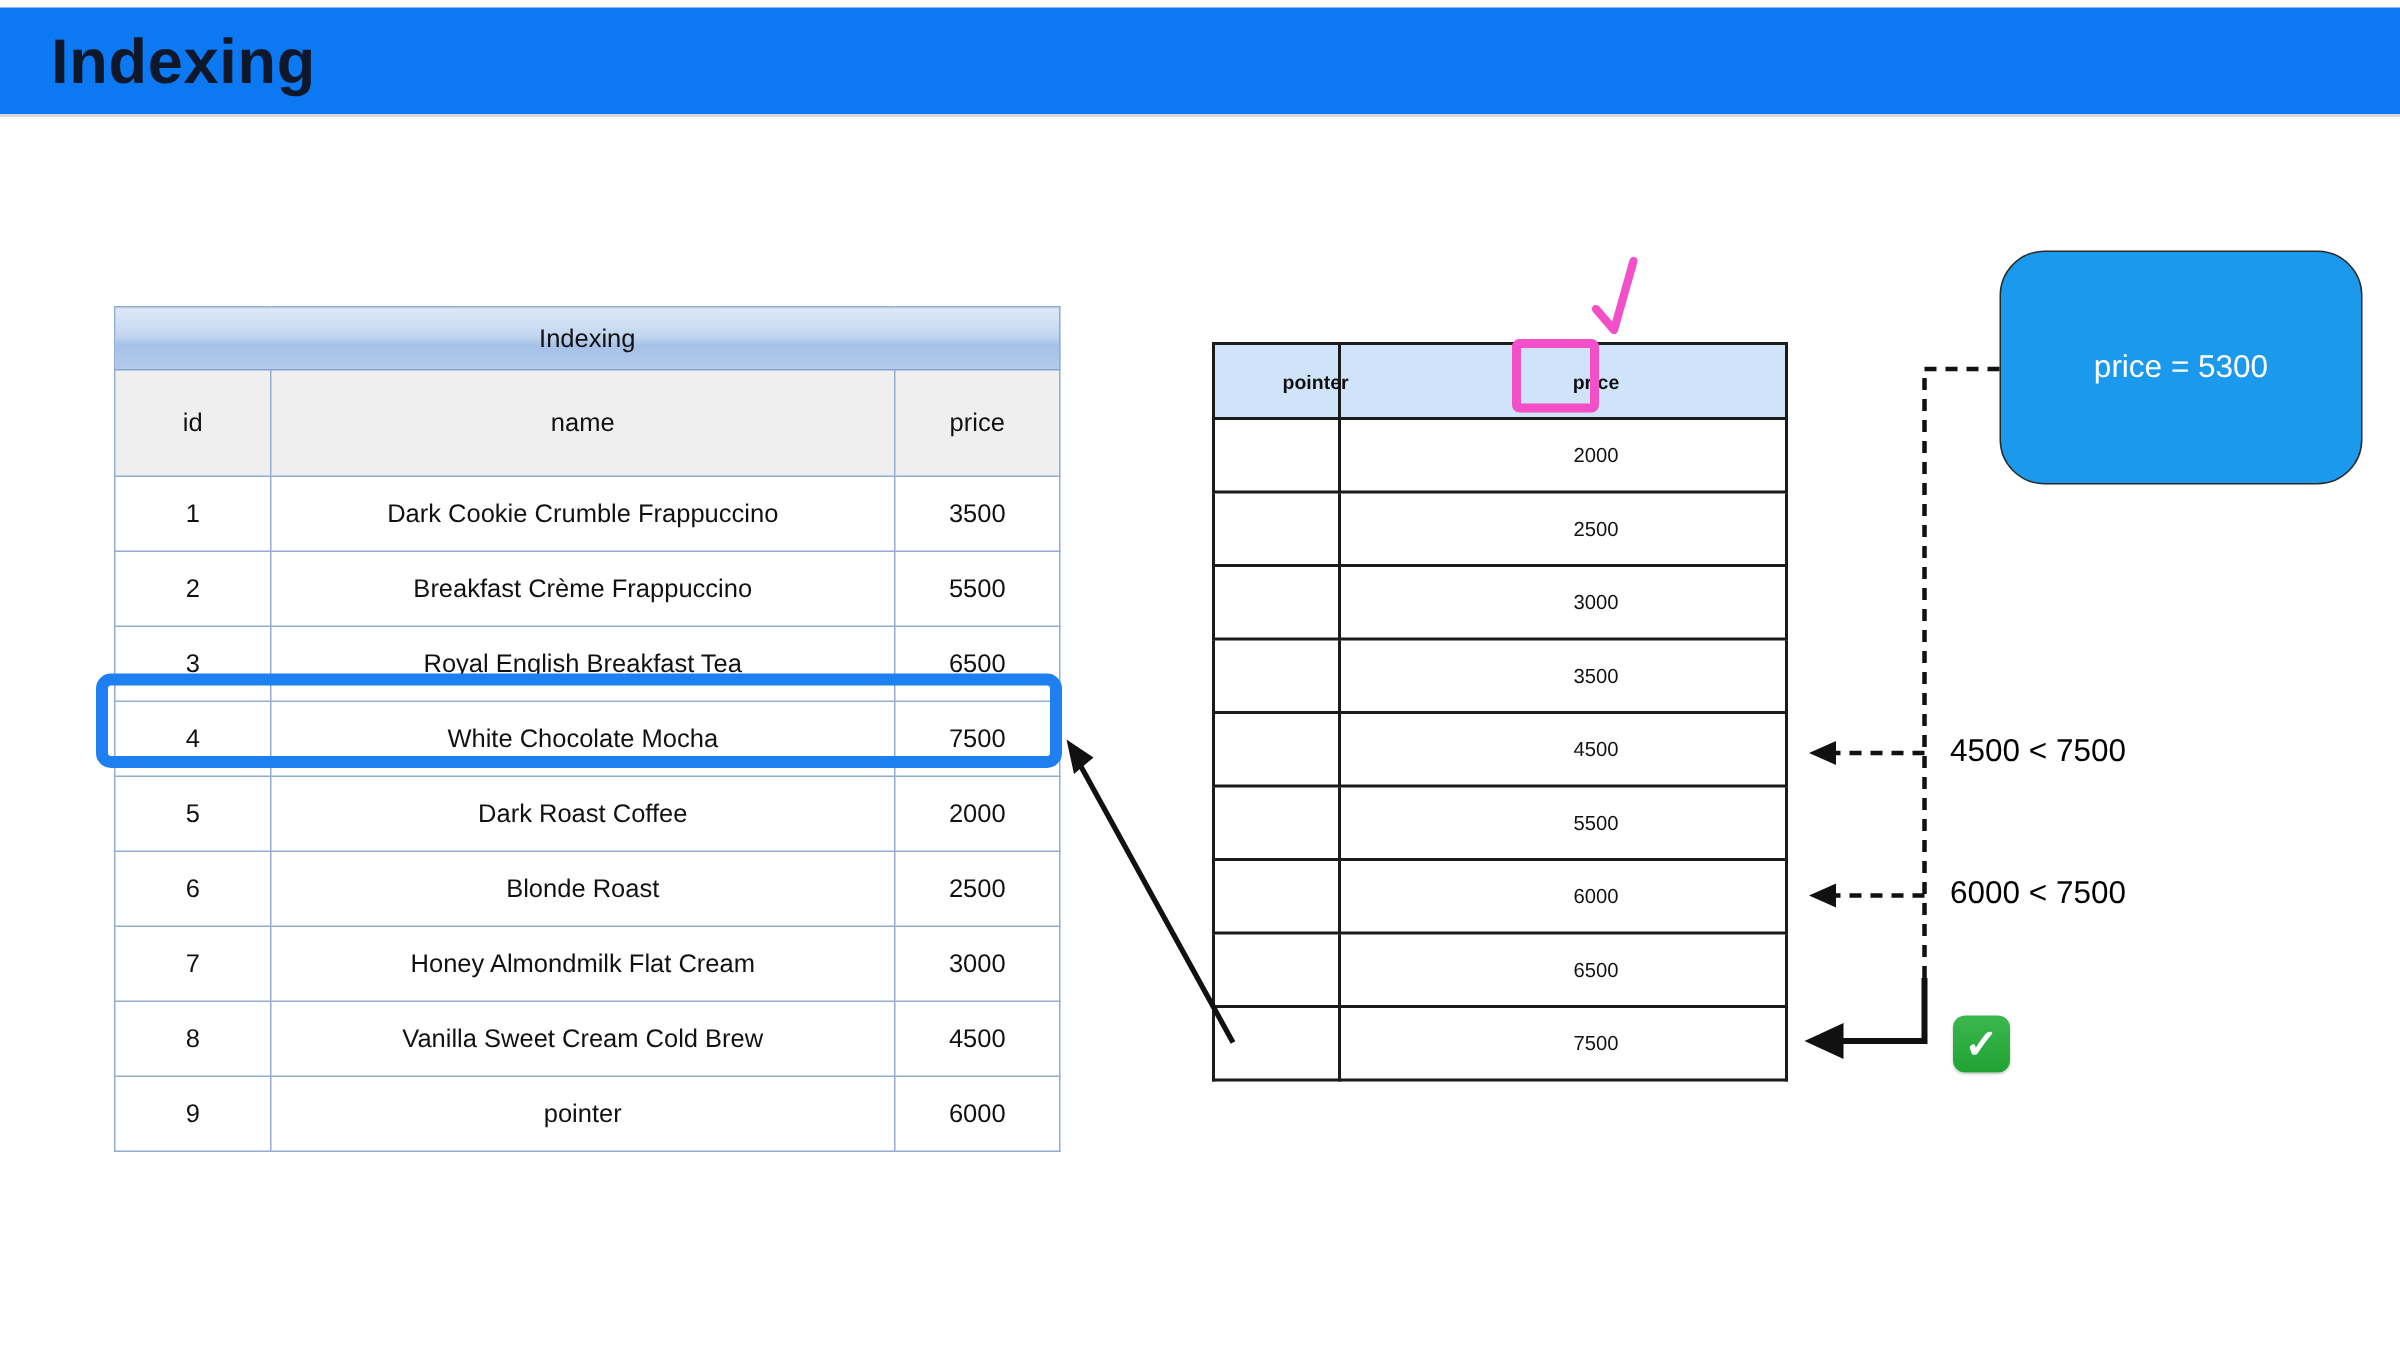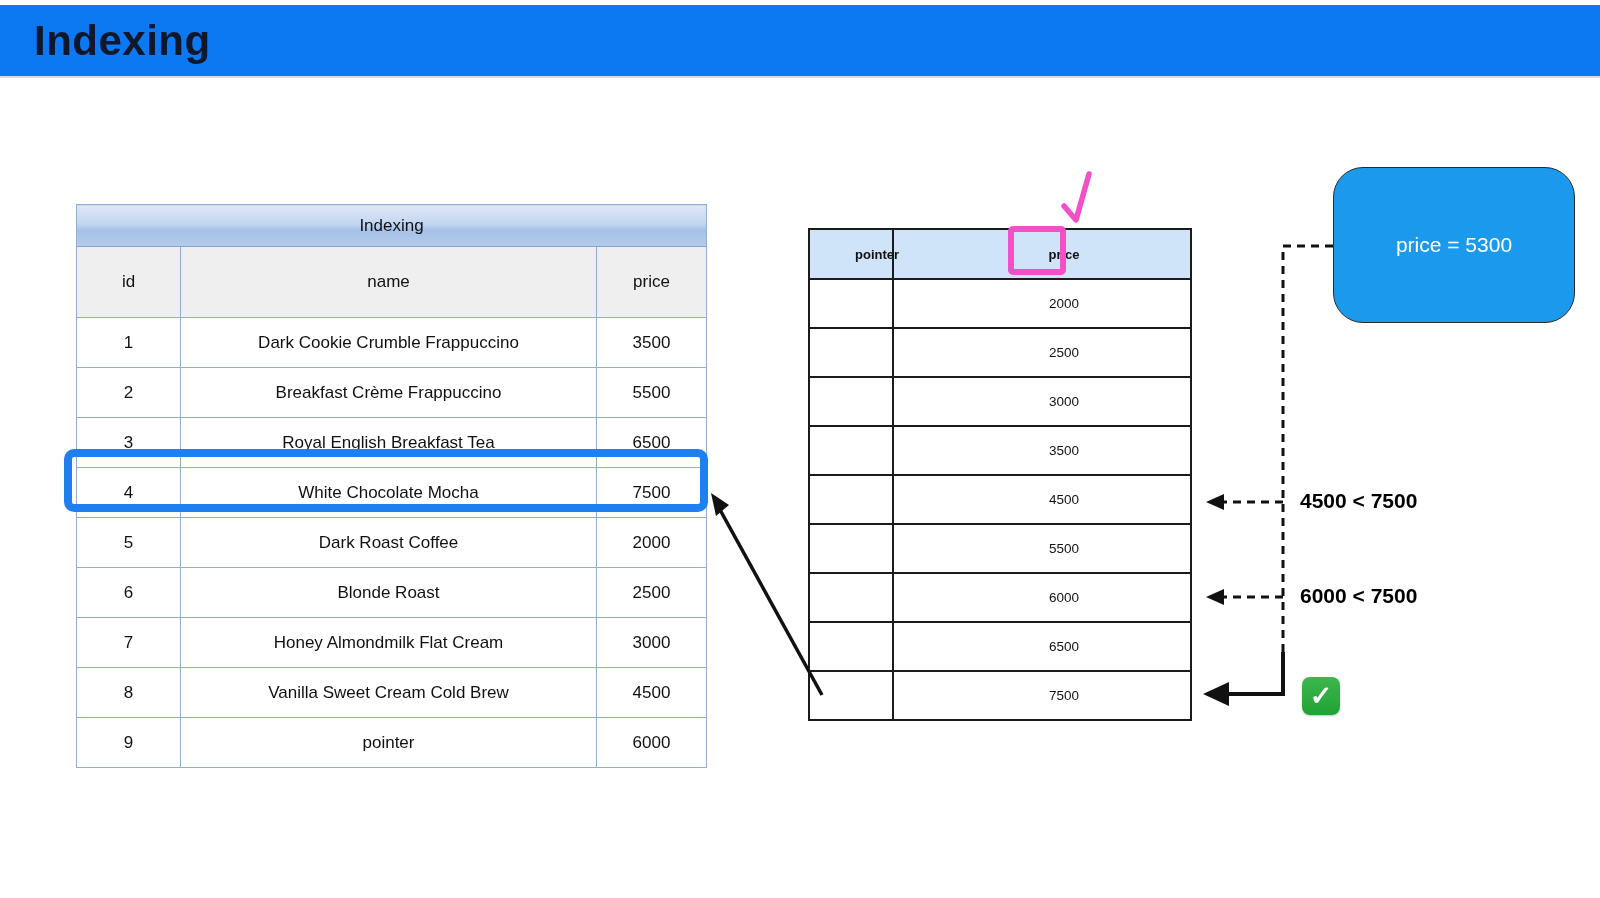--- a/index.html
+++ b/index.html
@@ -28,21 +28,21 @@
   .indextbl .head-row td{height:50px;background:#cfe4f8;font-size:13px;font-weight:bold;}
   .indextbl tbody td{height:49px;background:#fff;font-size:13.5px;}
 
   
   .querybox{position:absolute;left:1333px;top:167px;width:242px;height:156px;
     background:var(--c-query,#1b9aed);border:1.5px solid #2a2a2a;border-radius:30px;
     display:flex;align-items:center;justify-content:center;}
   .querybox span{color:#fff;font-size:21px;}
 
   
-  .cmp{position:absolute;font-size:21px;font-weight:bold;color:#000;white-space:nowrap;}
+  .cmp{position:absolute;font-size:21px;font-weight:normal;color:#000;white-space:nowrap;}
   .cmp1{left:1300px;top:489px;}
   .cmp2{left:1300px;top:584px;}
   .okbadge{position:absolute;left:1302px;top:677px;width:38px;height:38px;border-radius:8px;
     background:linear-gradient(180deg,#3cb74e 0%,var(--c-green,#21a233) 100%);
     display:flex;align-items:center;justify-content:center;
     box-shadow:0 1px 2px rgba(0,0,0,.25);}
   .okbadge span{color:#fff;font-size:27px;font-weight:bold;line-height:1;}
 
   
   svg.overlay{position:absolute;left:0;top:0;width:1600px;height:898px;pointer-events:none;}

